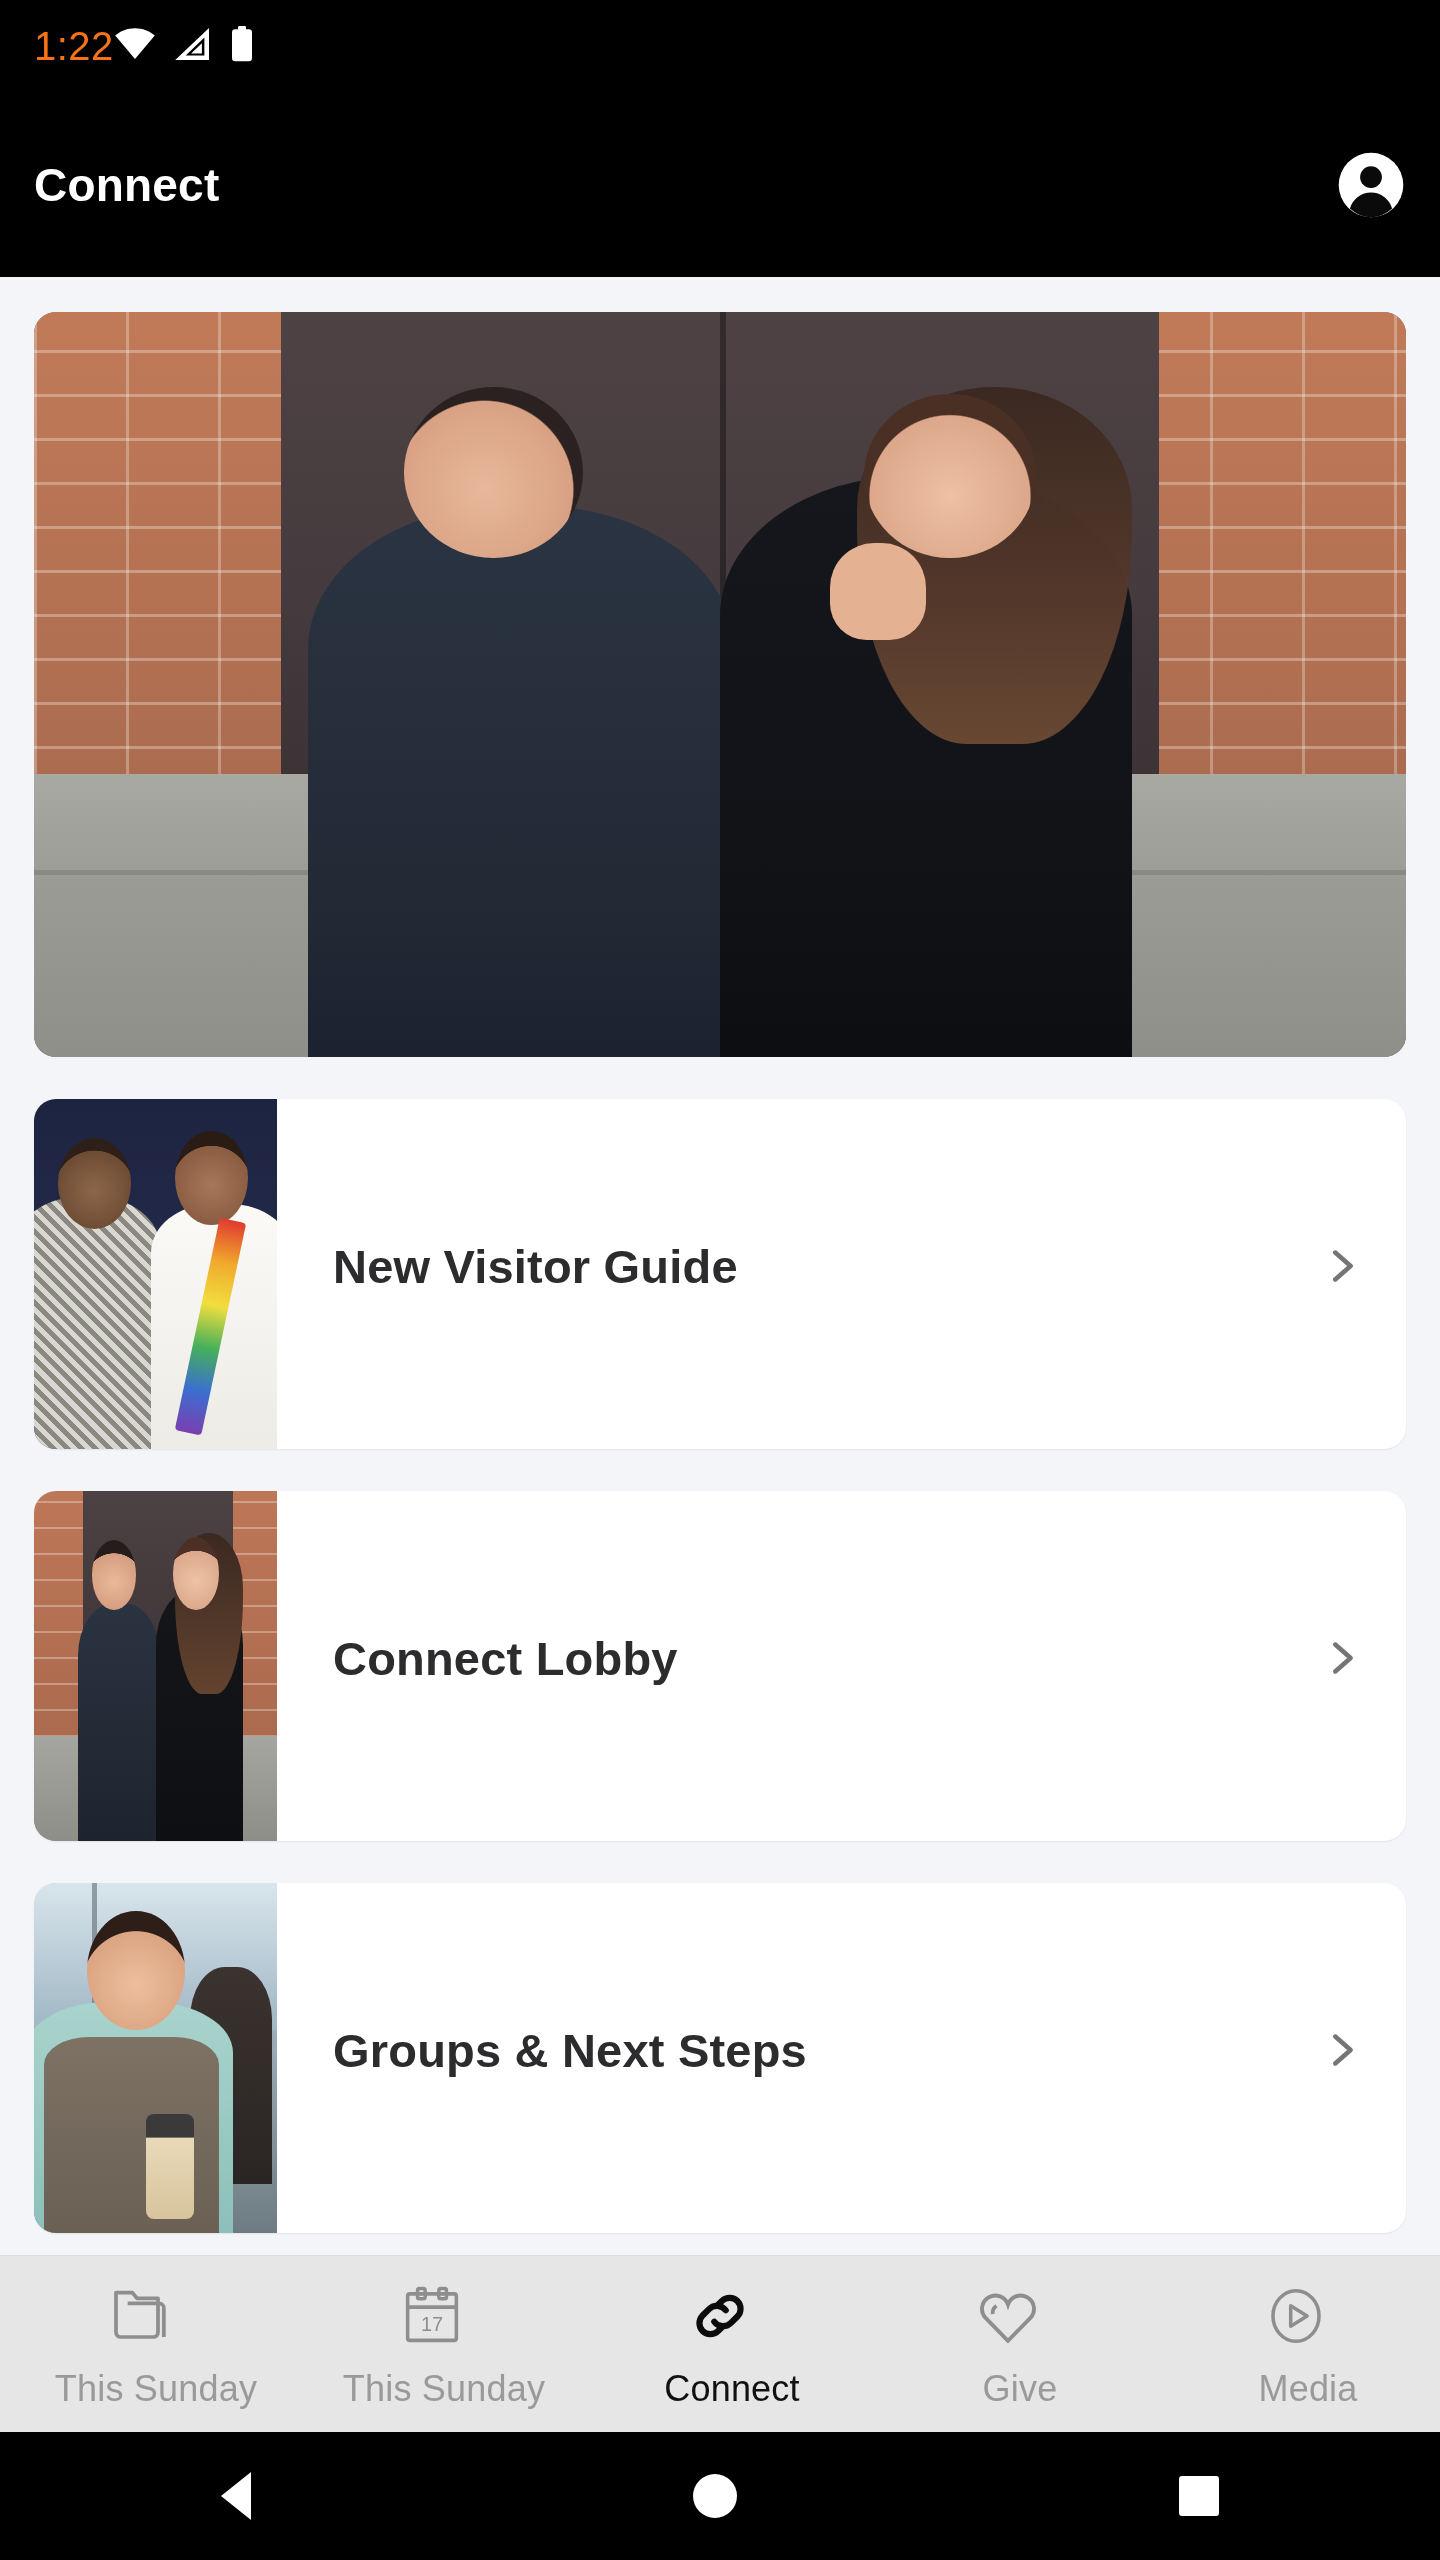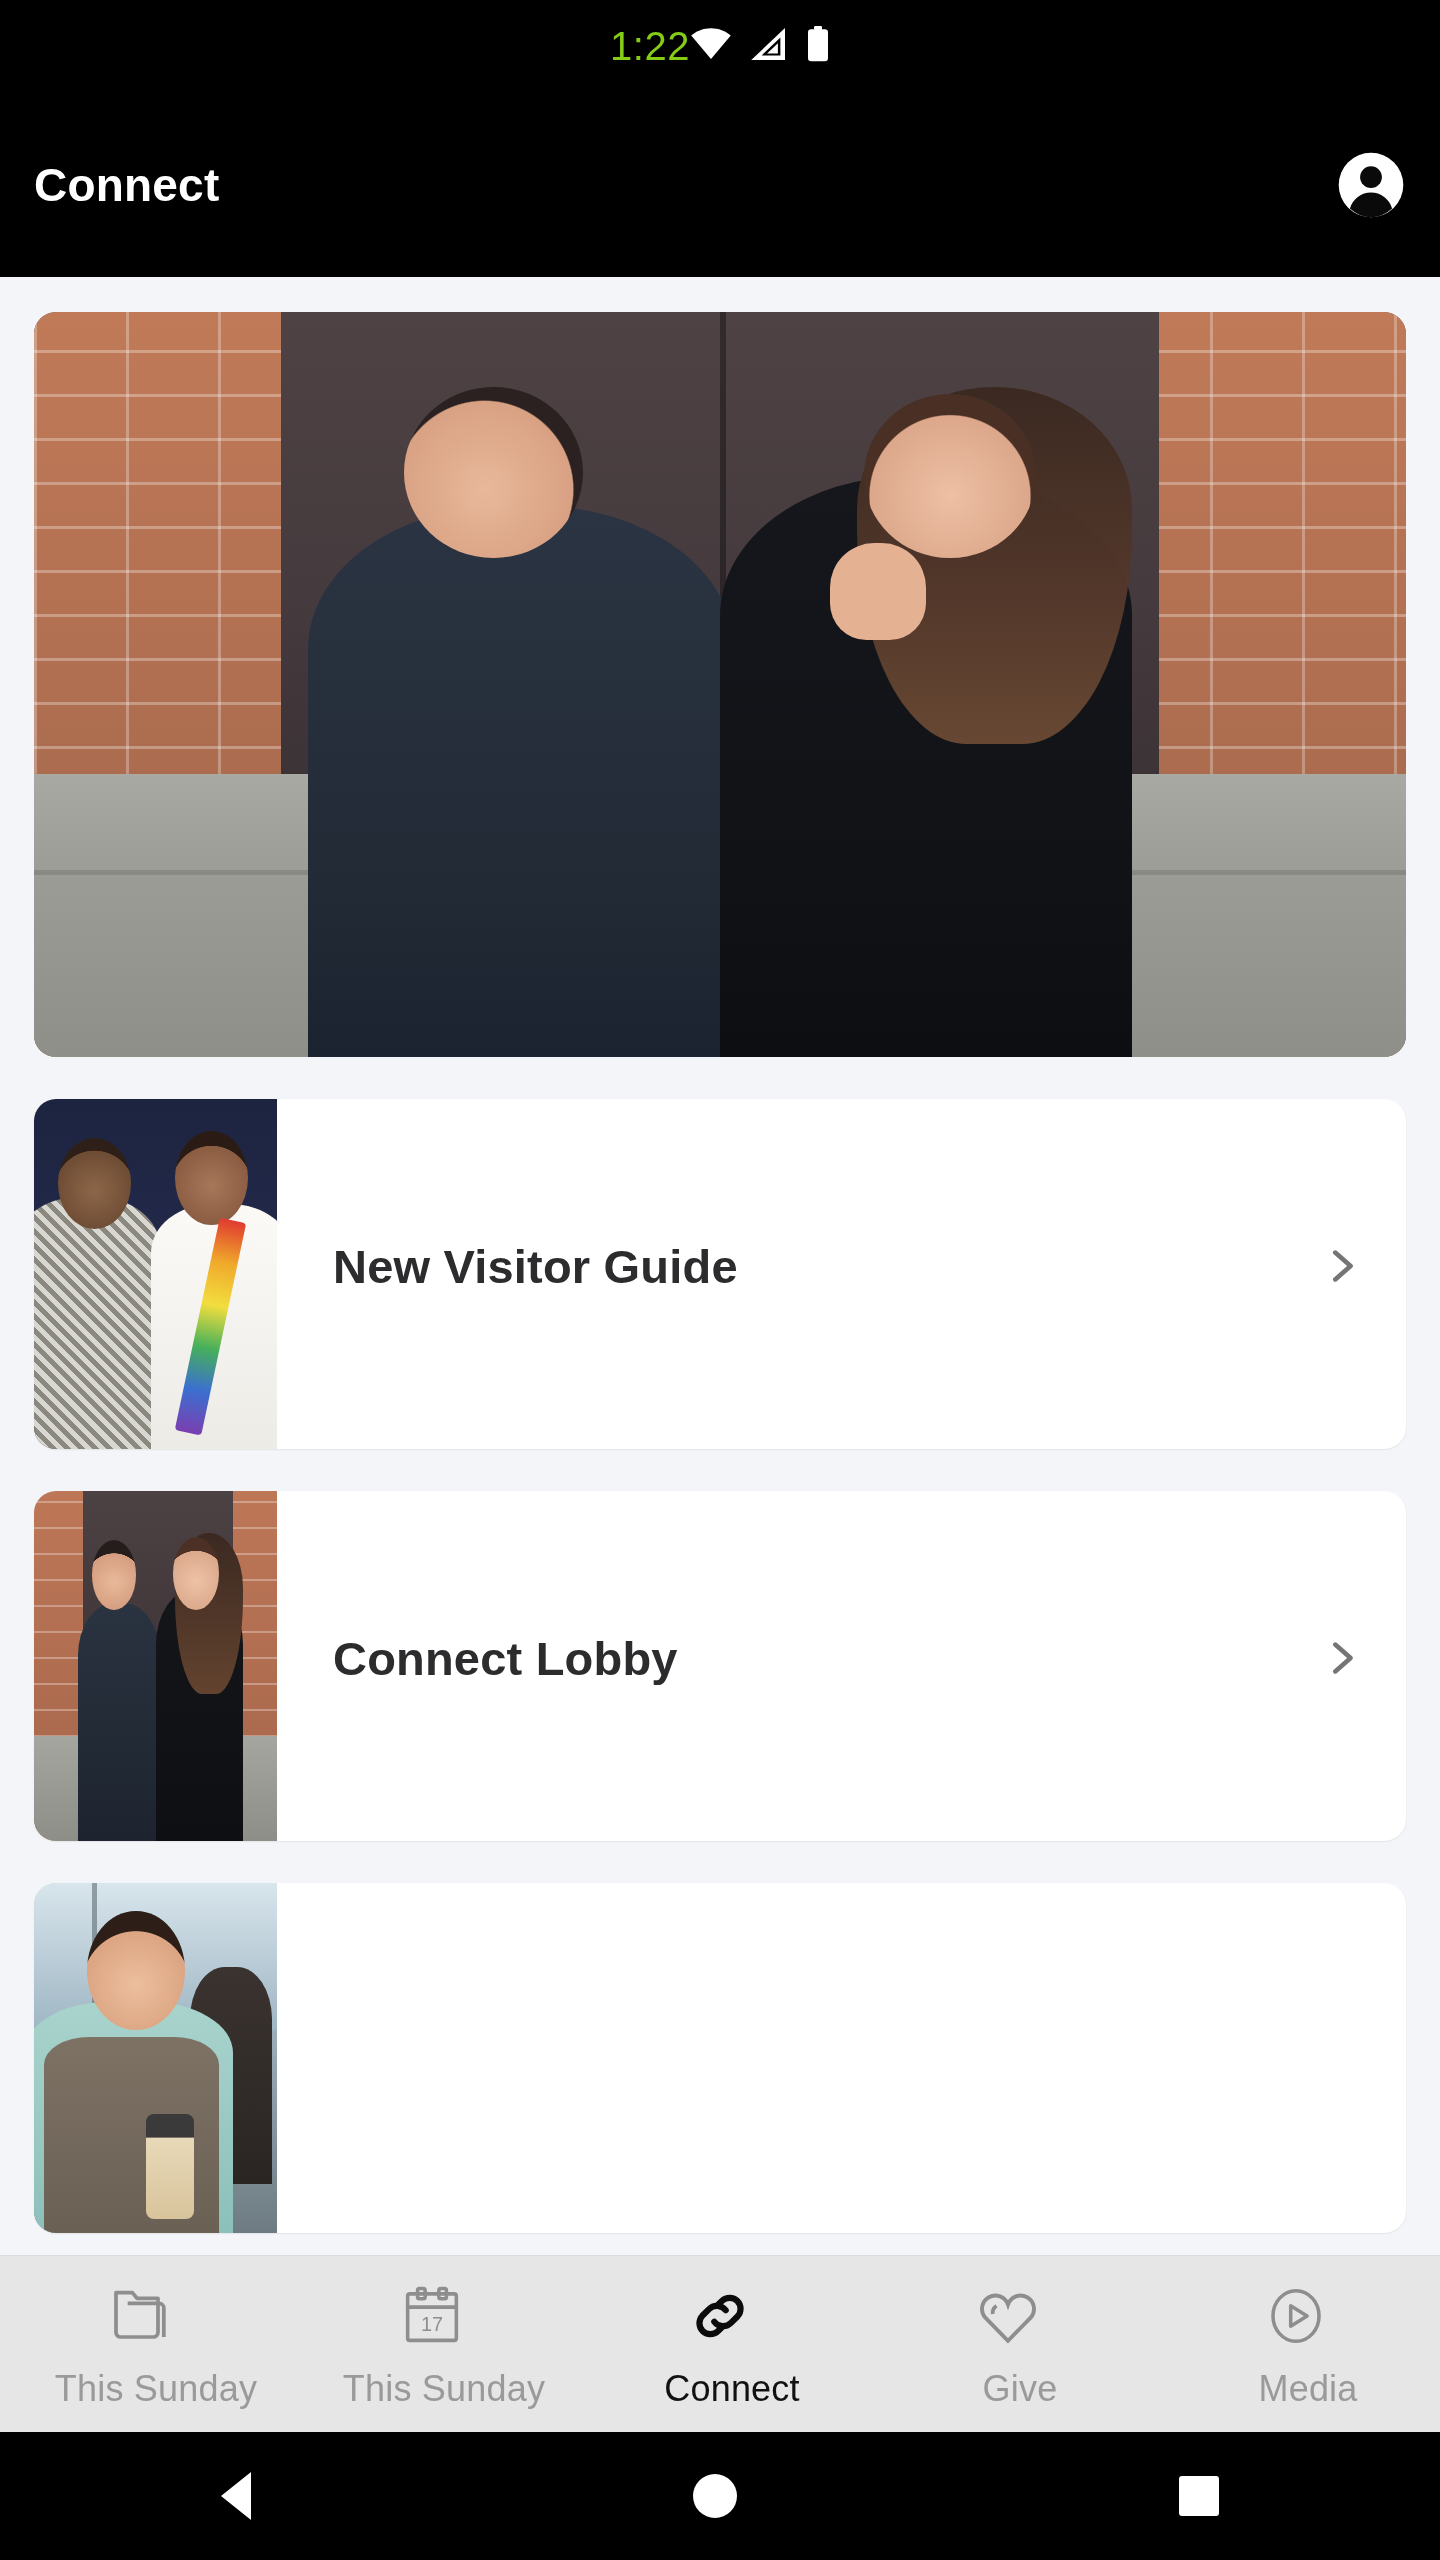--- a/index.html
+++ b/index.html
@@ -5,22 +5,22 @@
   * { margin:0; padding:0; box-sizing:border-box; }
   html, body {
     width:1440px; height:2560px;
     font-family:"Liberation Sans", sans-serif;
     background:#000; overflow:hidden;
   }
   .phone { width:1440px; height:2560px; position:relative; display:flex; flex-direction:column; background:#f3f5f8; }
 
   
   .statusbar {
-    height:92px; background:#000; color:#84cc16;
-    display:flex; align-items:center; justify-content:center;
+    height:92px; background:#000; color:#f97316;
+    display:flex; align-items:center; justify-content:flex-start;
     padding:16px 34px; flex:0 0 auto;
   }
   .status-time { font-size:40px; font-weight:400; letter-spacing:.5px; line-height:1; }
   .status-icons { display:flex; align-items:center; gap:18px; }
 
   
   .appbar {
     height:185px; background:#000; flex:0 0 auto;
     display:flex; align-items:center; justify-content:space-between;
     padding:0 34px 0 34px;
@@ -247,20 +247,28 @@
 
     <div class="card">
       <div class="card-thumb t-groups">
         <div class="tb-win"></div>
           <div class="tb-woman"></div>
         <div class="tb-shirt"></div>
           <div class="tb-apron"></div>
         <div class="tb-head"></div>
           <div class="tb-cup"></div>
       </div>
+      <div class="card-body">
+        <div class="card-title">Groups &amp; Next Steps</div>
+        <div class="card-chev">
+          <svg width="46" height="46" viewBox="0 0 24 24" fill="none" stroke="#757575" stroke-width="2.4" stroke-linecap="round" stroke-linejoin="round">
+              <polyline points="9 5 17 12 9 19"></polyline>
+            </svg>
+        </div>
+      </div>
     </div>
 
   </div>
 
   <div class="tabbar">
 
     <div class="tab">
       <div class="tab-icon">
         <svg width="70" height="62" viewBox="0 0 30 26" fill="none" stroke="#8e8e8e" stroke-width="1.6" stroke-linejoin="round">
           <path d="M3 3h7l2 2.4h9V20a2 2 0 0 1-2 2H5a2 2 0 0 1-2-2V3Z"></path>

